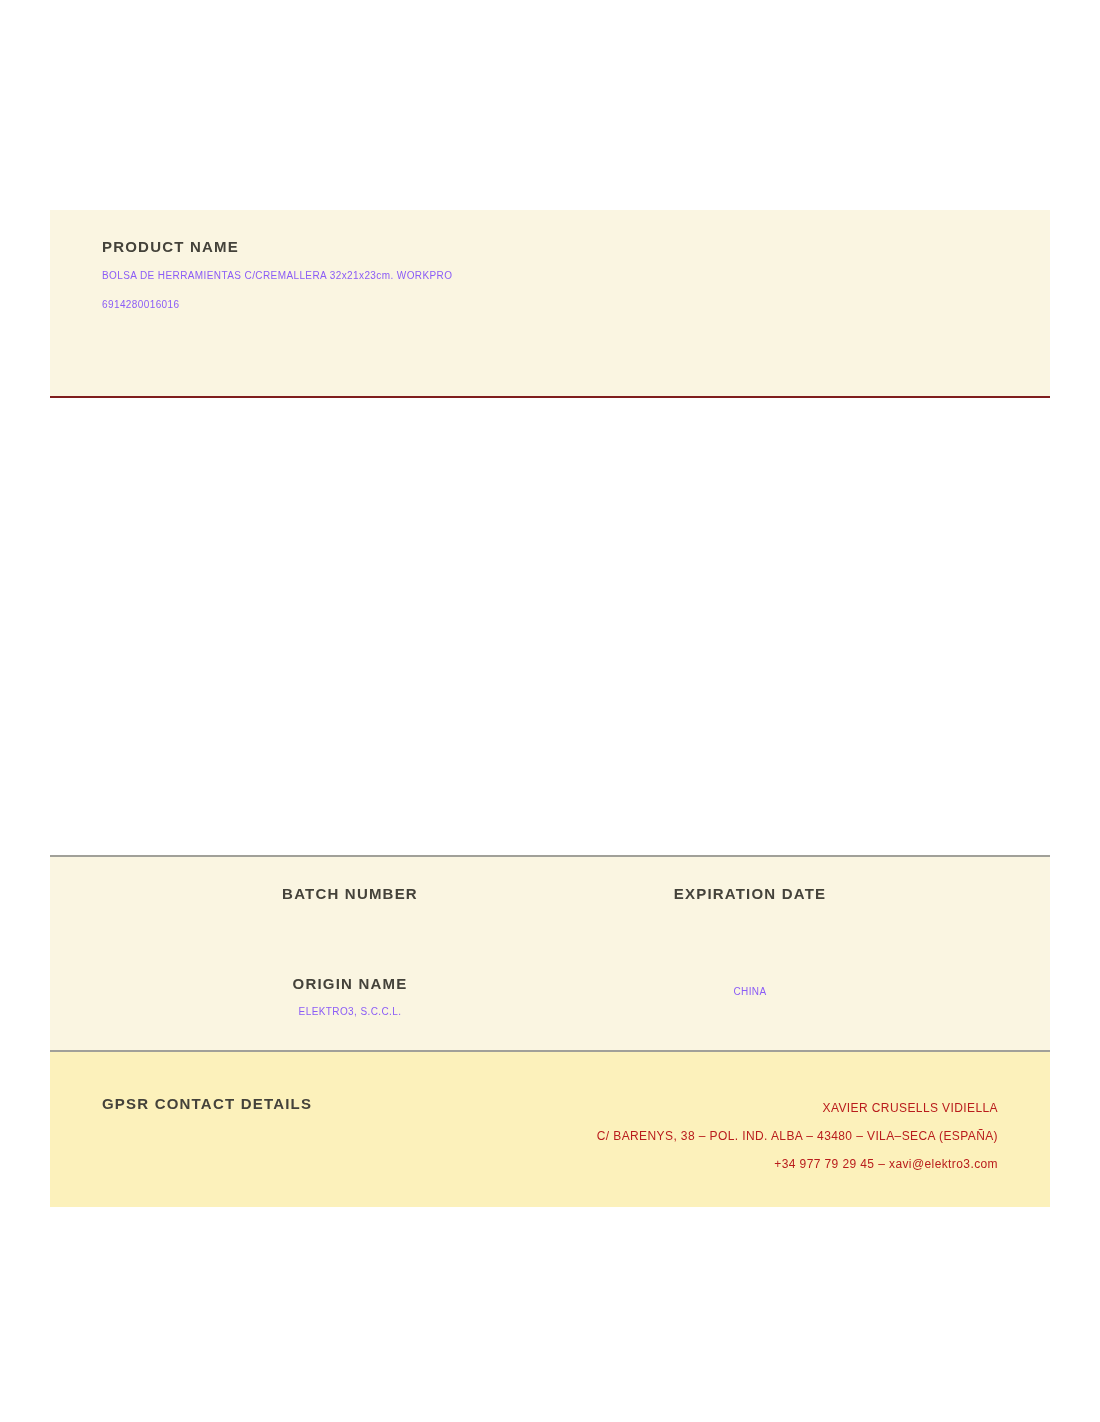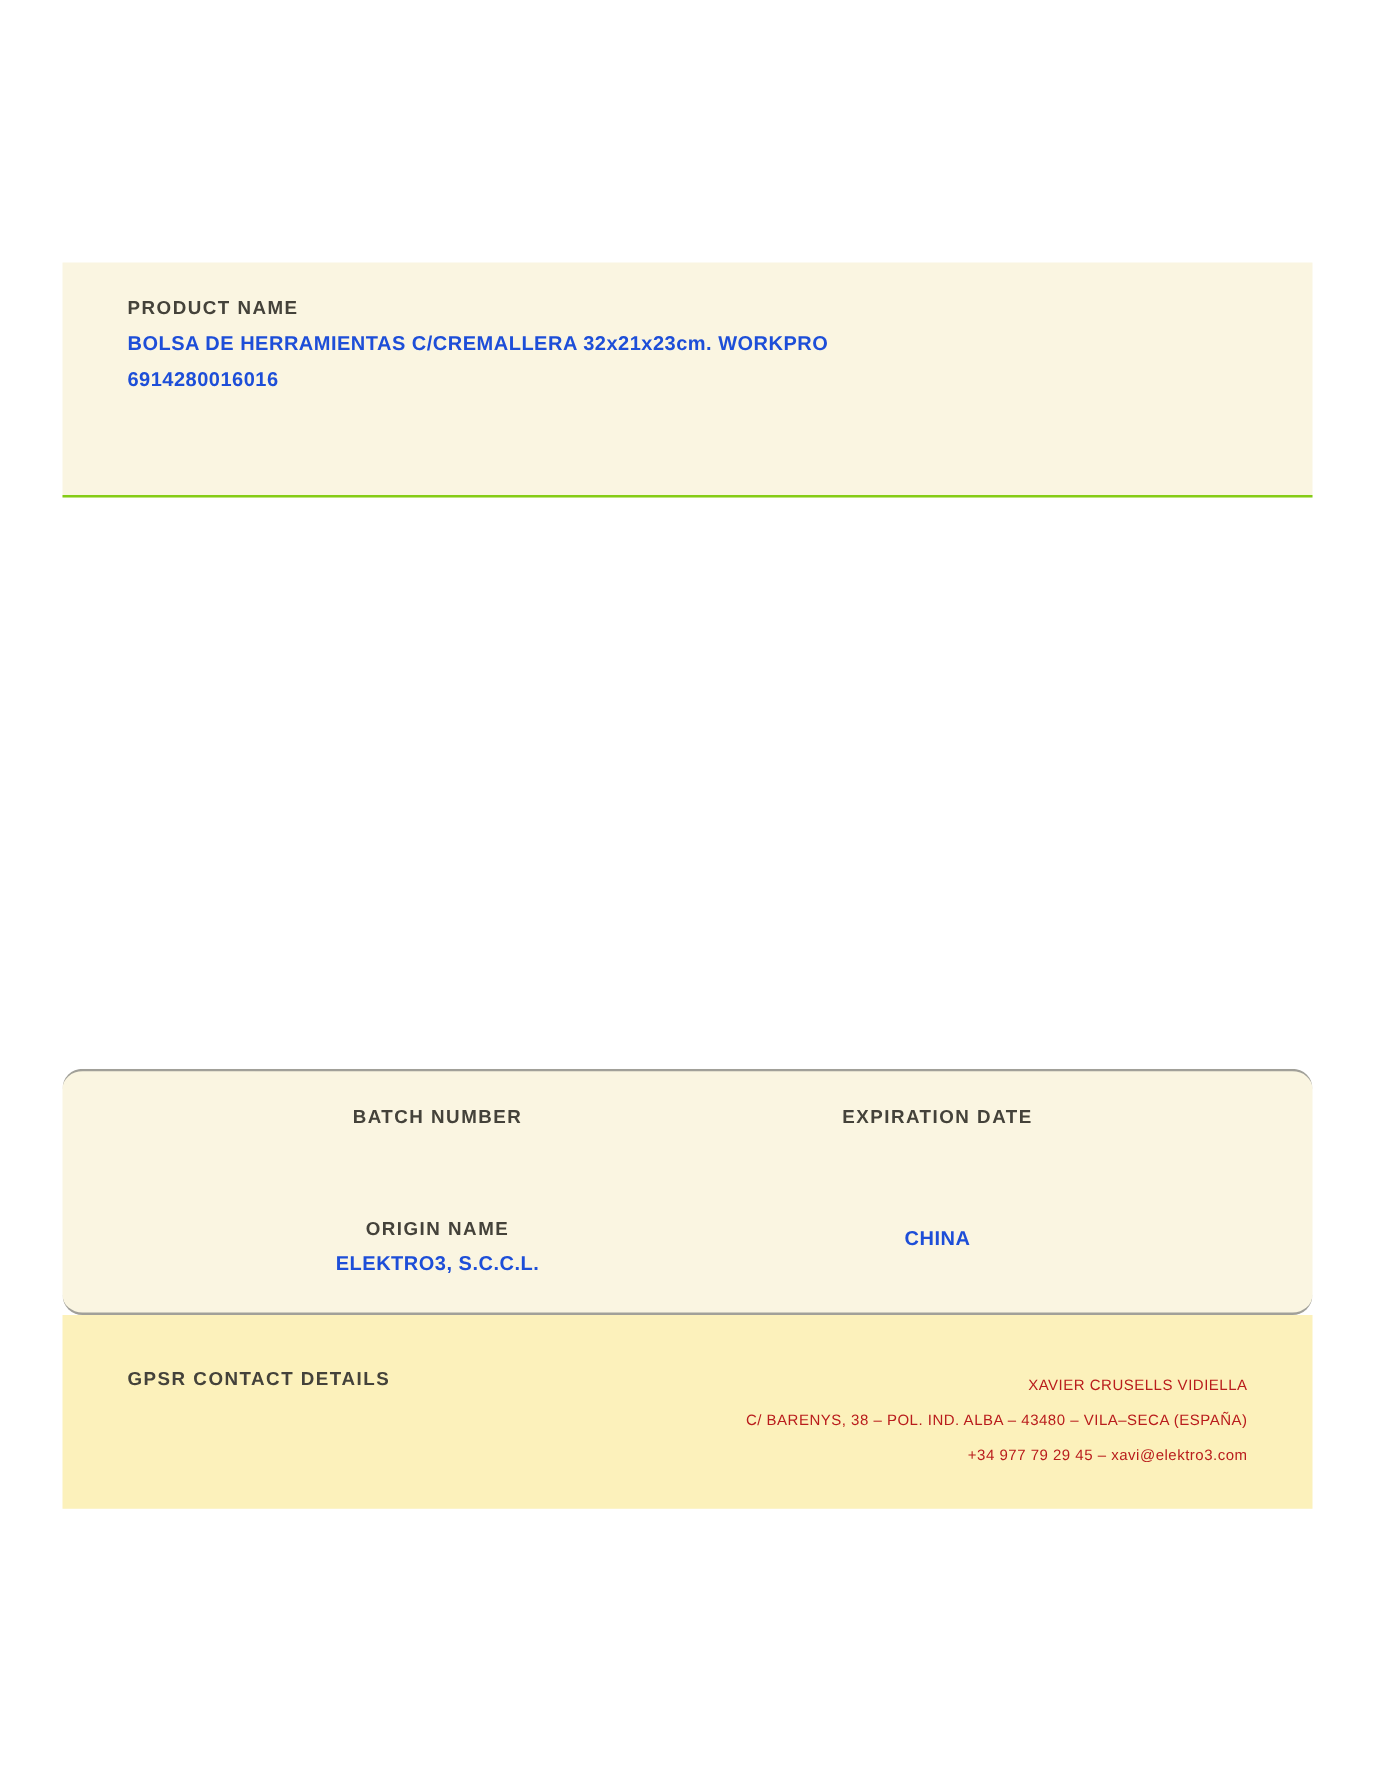--- a/index.html
+++ b/index.html
@@ -19,48 +19,47 @@
   .band {
     position: absolute;
     left: 50px;
     width: 1000px;
   }
   
   .product-band {
     top: 210px;
     height: 188px;
     background: #faf5e1;
-    border-bottom: 2px solid #84cc16;
+    border-bottom: 2px solid #7f1d1d;
     padding: 27px 52px 0 52px;
   }
   .field-label {
     font-size: 15px;
     font-weight: bold;
     letter-spacing: 1.2px;
     color: #44423a;
     line-height: 20px;
   }
   .field-value {
-    font-size: 16px;
-    font-weight: bold;
+    font-size: 10px;
+    font-weight: normal;
     letter-spacing: 0.4px;
-    color: #1d4ed8;
+    color: #8b5cf6;
     line-height: 20px;
   }
   .product-band .field-value { margin-top: 9px; }
   .product-band .ean-label   { margin-top: 42px; }
   
   .batch-band {
     top: 855px;
     height: 197px;
     background: #faf5e1;
     border-top: 2px solid #a1a099;
     border-bottom: 2px solid #a1a099;
     padding: 27px 100px 0 100px;
-    border-radius: 16px;
   }
   .two-col {
     display: grid;
     grid-template-columns: 1fr 1fr;
     text-align: center;
   }
   .batch-row2 { margin-top: 70px; }
   .batch-row2 .field-value { margin-top: 8px; }
   
   .gpsr-band {

